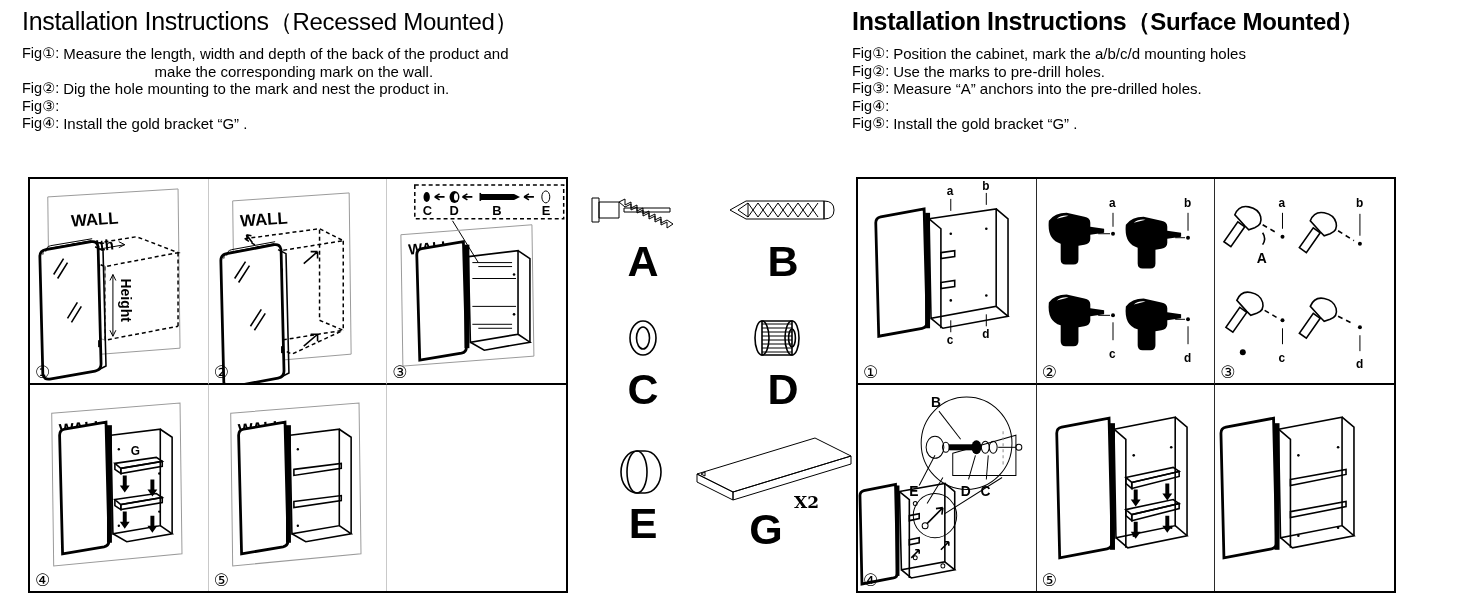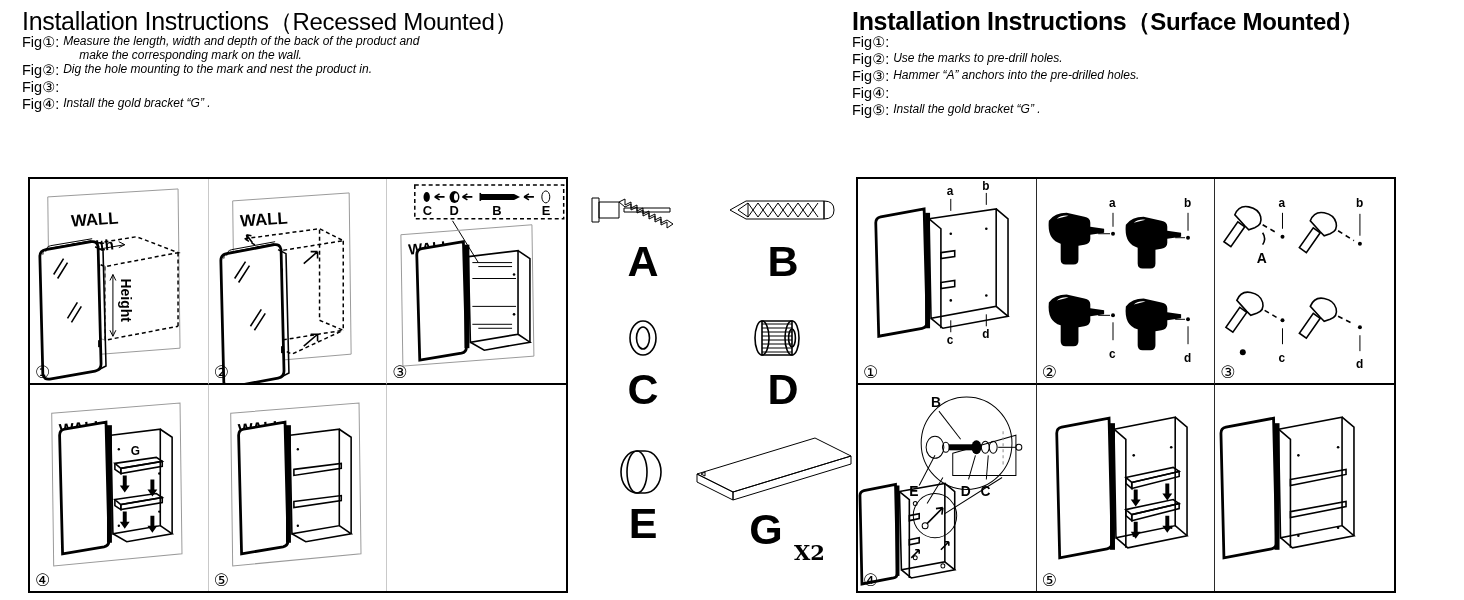--- a/index.html
+++ b/index.html
@@ -22,29 +22,29 @@
     font-size: 25px;
     letter-spacing: -0.3px;
     white-space: nowrap;
     line-height: 1.05;
   }
   .title-left  { font-weight: 400; }
   .title-right { font-weight: 700; }
   .title .paren { font-size: 24px; }
 
   
-  .steps { margin-top: 0; }
+  .steps { margin-top: 11px; text-align: center; }
   .step { display: flex; align-items: flex-start; line-height: 1.17; }
   .step-tag {
     font-size: 14.5px;
     white-space: nowrap;
     flex: 0 0 auto;
     padding-right: 4px;
   }
-  .step-body { font-size: 12px; font-style: italic; }
+  .step-body { font-size: 15px; }
   .step-body .l2 { display: block; padding-left: 16px; }
 
   
   .grid {
     position: absolute;
     border: 2.5px solid #000;
     display: grid;
     grid-template-columns: 1fr 1fr 1fr;
     grid-template-rows: 1fr 1fr;
     background: #fff;
@@ -78,23 +78,22 @@
     position: absolute;
     text-align: center;
   }
   .part-glyph { position: relative; height: 60px; }
   .part-glyph svg { position: absolute; left: 50%; top: 50%; transform: translate(-50%,-50%); }
   .part-label {
     font-weight: 700; font-size: 43px; line-height: 1;
     font-family: "Liberation Sans", sans-serif;
   }
   .part-qty {
-    position: absolute; font-weight: 700; font-size: 21px;
+    position: absolute; font-weight: 700; font-size: 17px;
     font-family: "DejaVu Serif", serif;
-    margin-top: 48px;
   }
 
   
   .ln { stroke: #000; fill: none; stroke-width: 1.6; }
   .lnt { stroke: #000; fill: none; stroke-width: 1; }
   .lng { stroke: #9a9a9a; fill: none; stroke-width: 1; }
   .thick { stroke: #000; fill: #fff; stroke-width: 2.8; }
   .dash { stroke: #000; fill: none; stroke-width: 1.5; stroke-dasharray: 4 3; }
   .dashg { stroke: #8c8c8c; fill: none; stroke-width: 1; stroke-dasharray: 3 3; }
   .fillw { fill: #fff; }
@@ -329,29 +328,29 @@
       <div class="part-qty" style="left:106px;top:62px;">X2</div>
     </div>
   </div>
 
   <div class="half half-right">
     <div style="position:absolute;left:0;top:8px;width:620px;">
       <div class="title title-right"><span>Installation Instructions</span><span class="paren">（Surface Mounted）</span></div>
       <div class="steps">
         <div class="step">
             <span class="step-tag">Fig①:</span>
-            <span class="step-body"></span>
+            <span class="step-body"><span>Position the cabinet, mark the a/b/c/d mounting holes</span></span>
           </div>
         <div class="step">
             <span class="step-tag">Fig②:</span>
             <span class="step-body">Use the marks to pre-drill holes.</span>
           </div>
         <div class="step">
             <span class="step-tag">Fig③:</span>
-            <span class="step-body">Hammer “A” anchors into the pre-drilled holes.</span>
+            <span class="step-body">Measure “A” anchors into the pre-drilled holes.</span>
           </div>
         <div class="step">
             <span class="step-tag">Fig④:</span>
             <span class="step-body"></span>
           </div>
         <div class="step">
             <span class="step-tag">Fig⑤:</span>
             <span class="step-body">Install the gold bracket “G” .</span>
           </div>
       </div>

